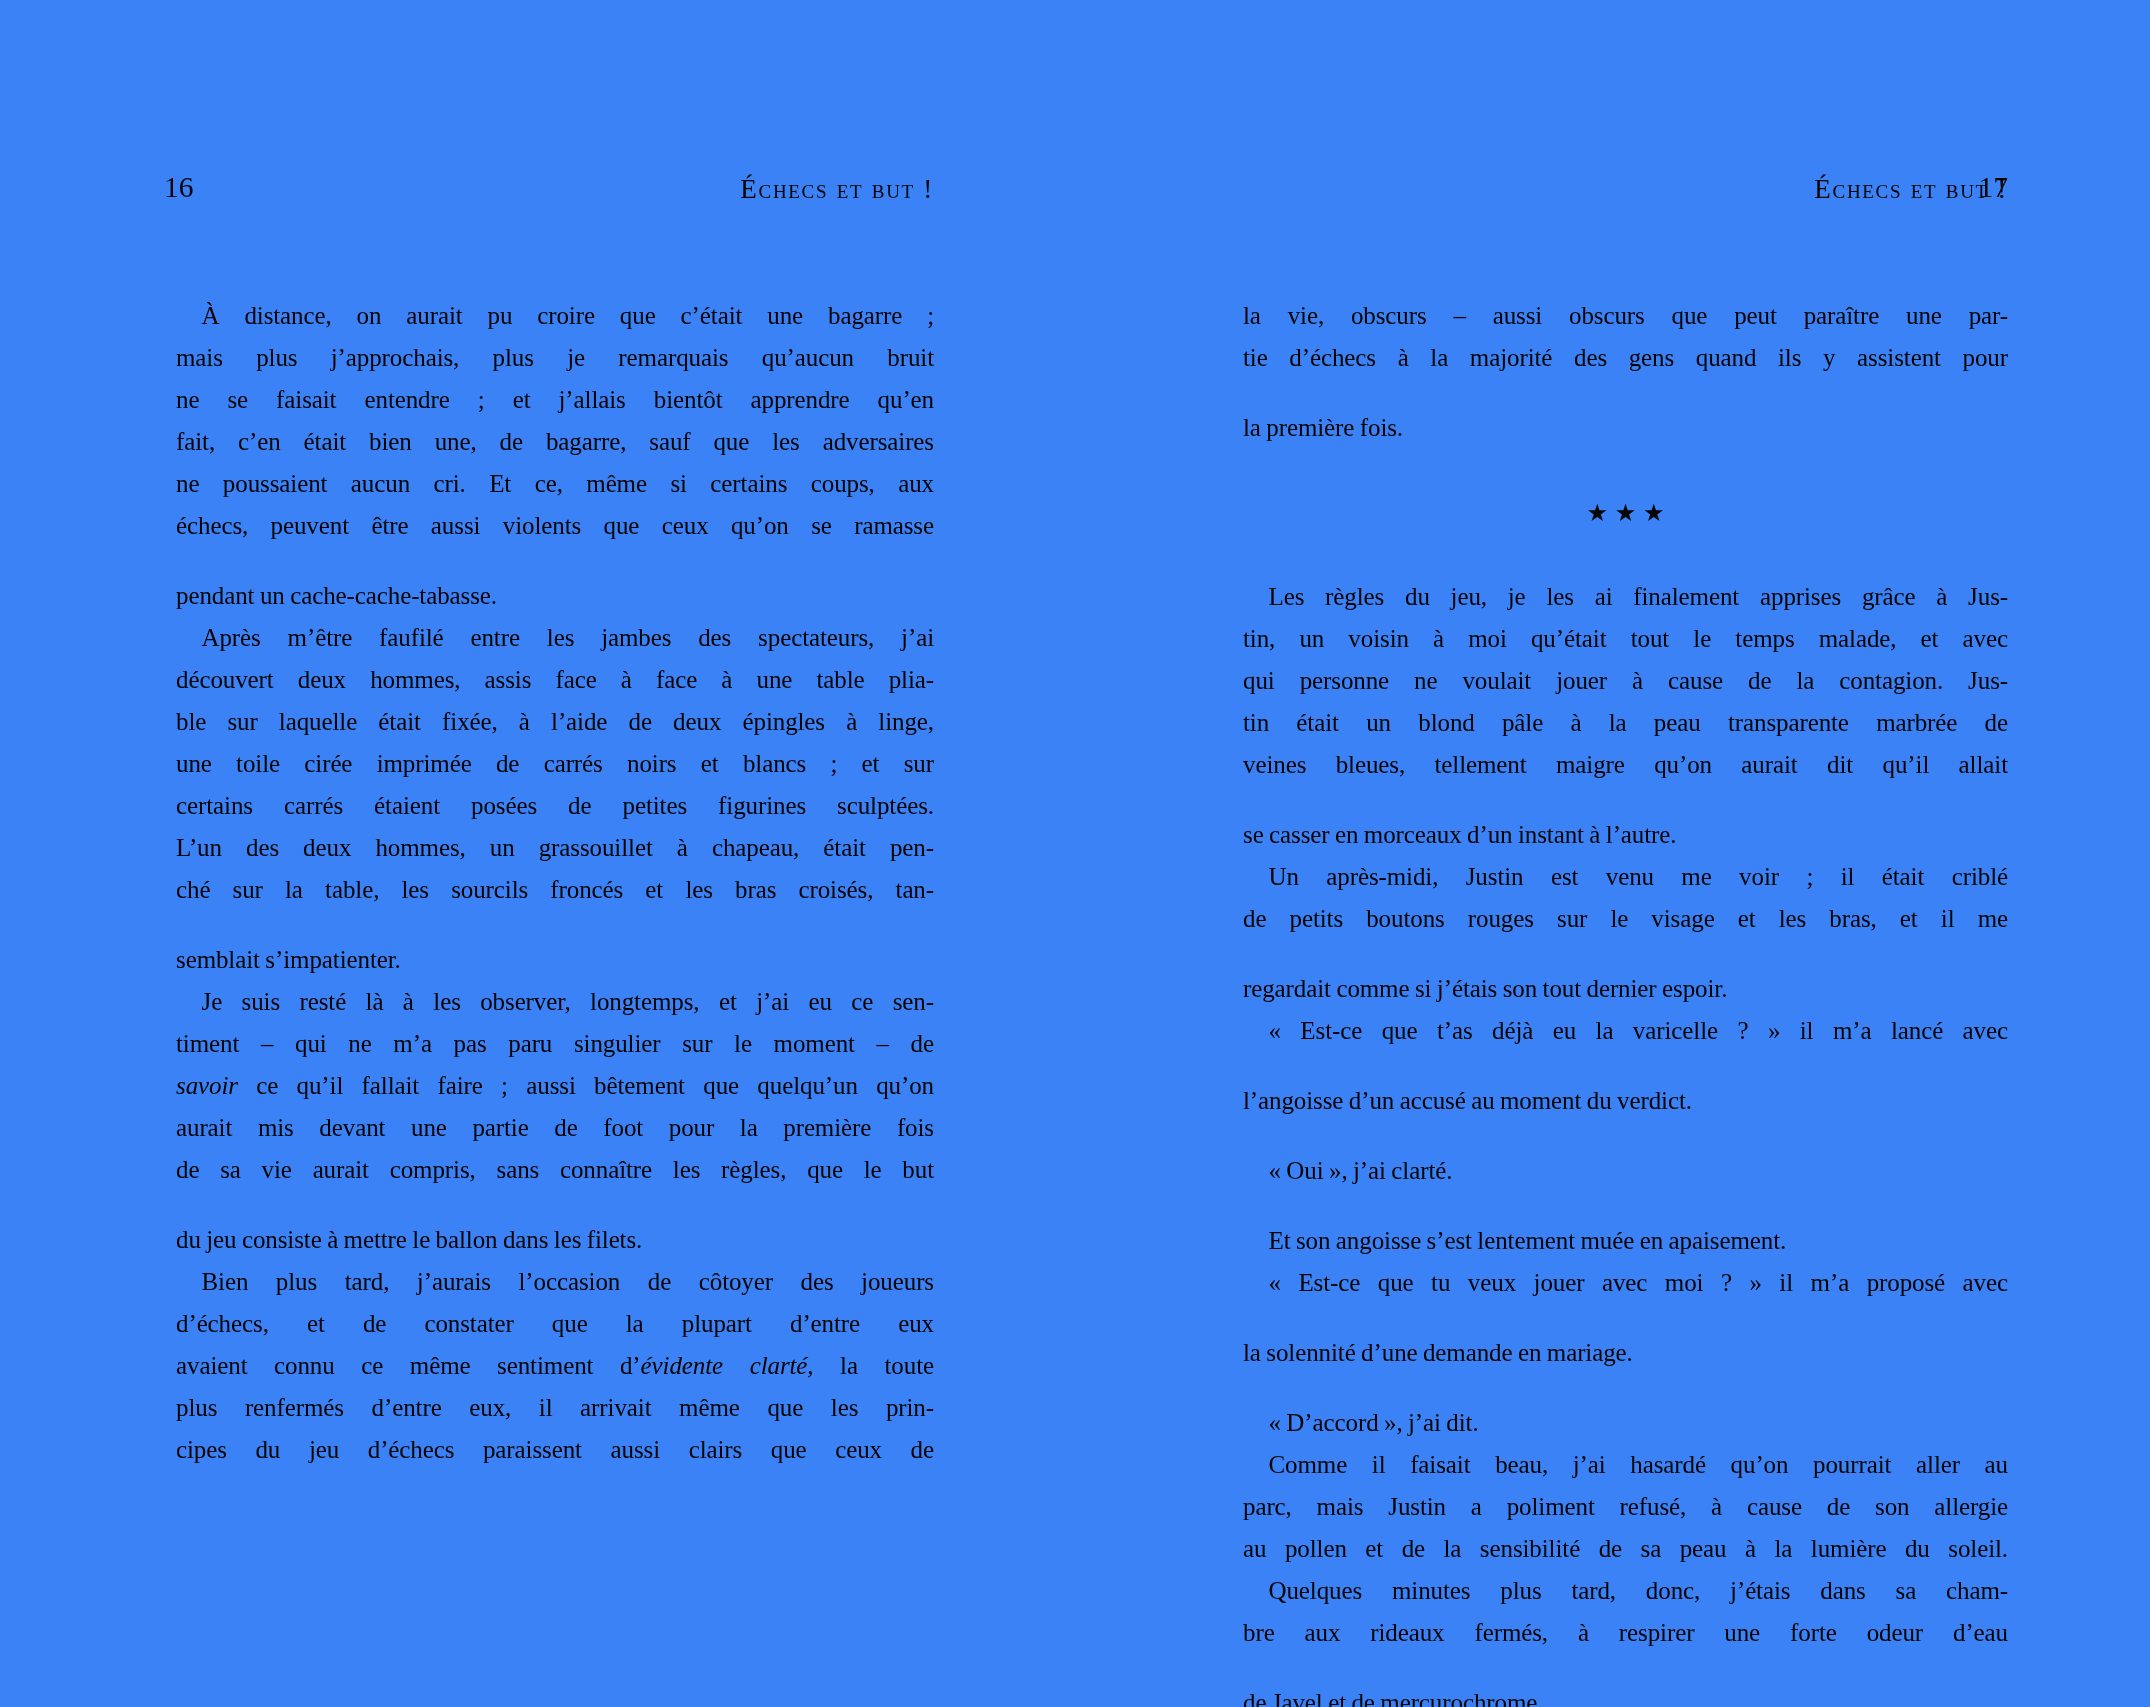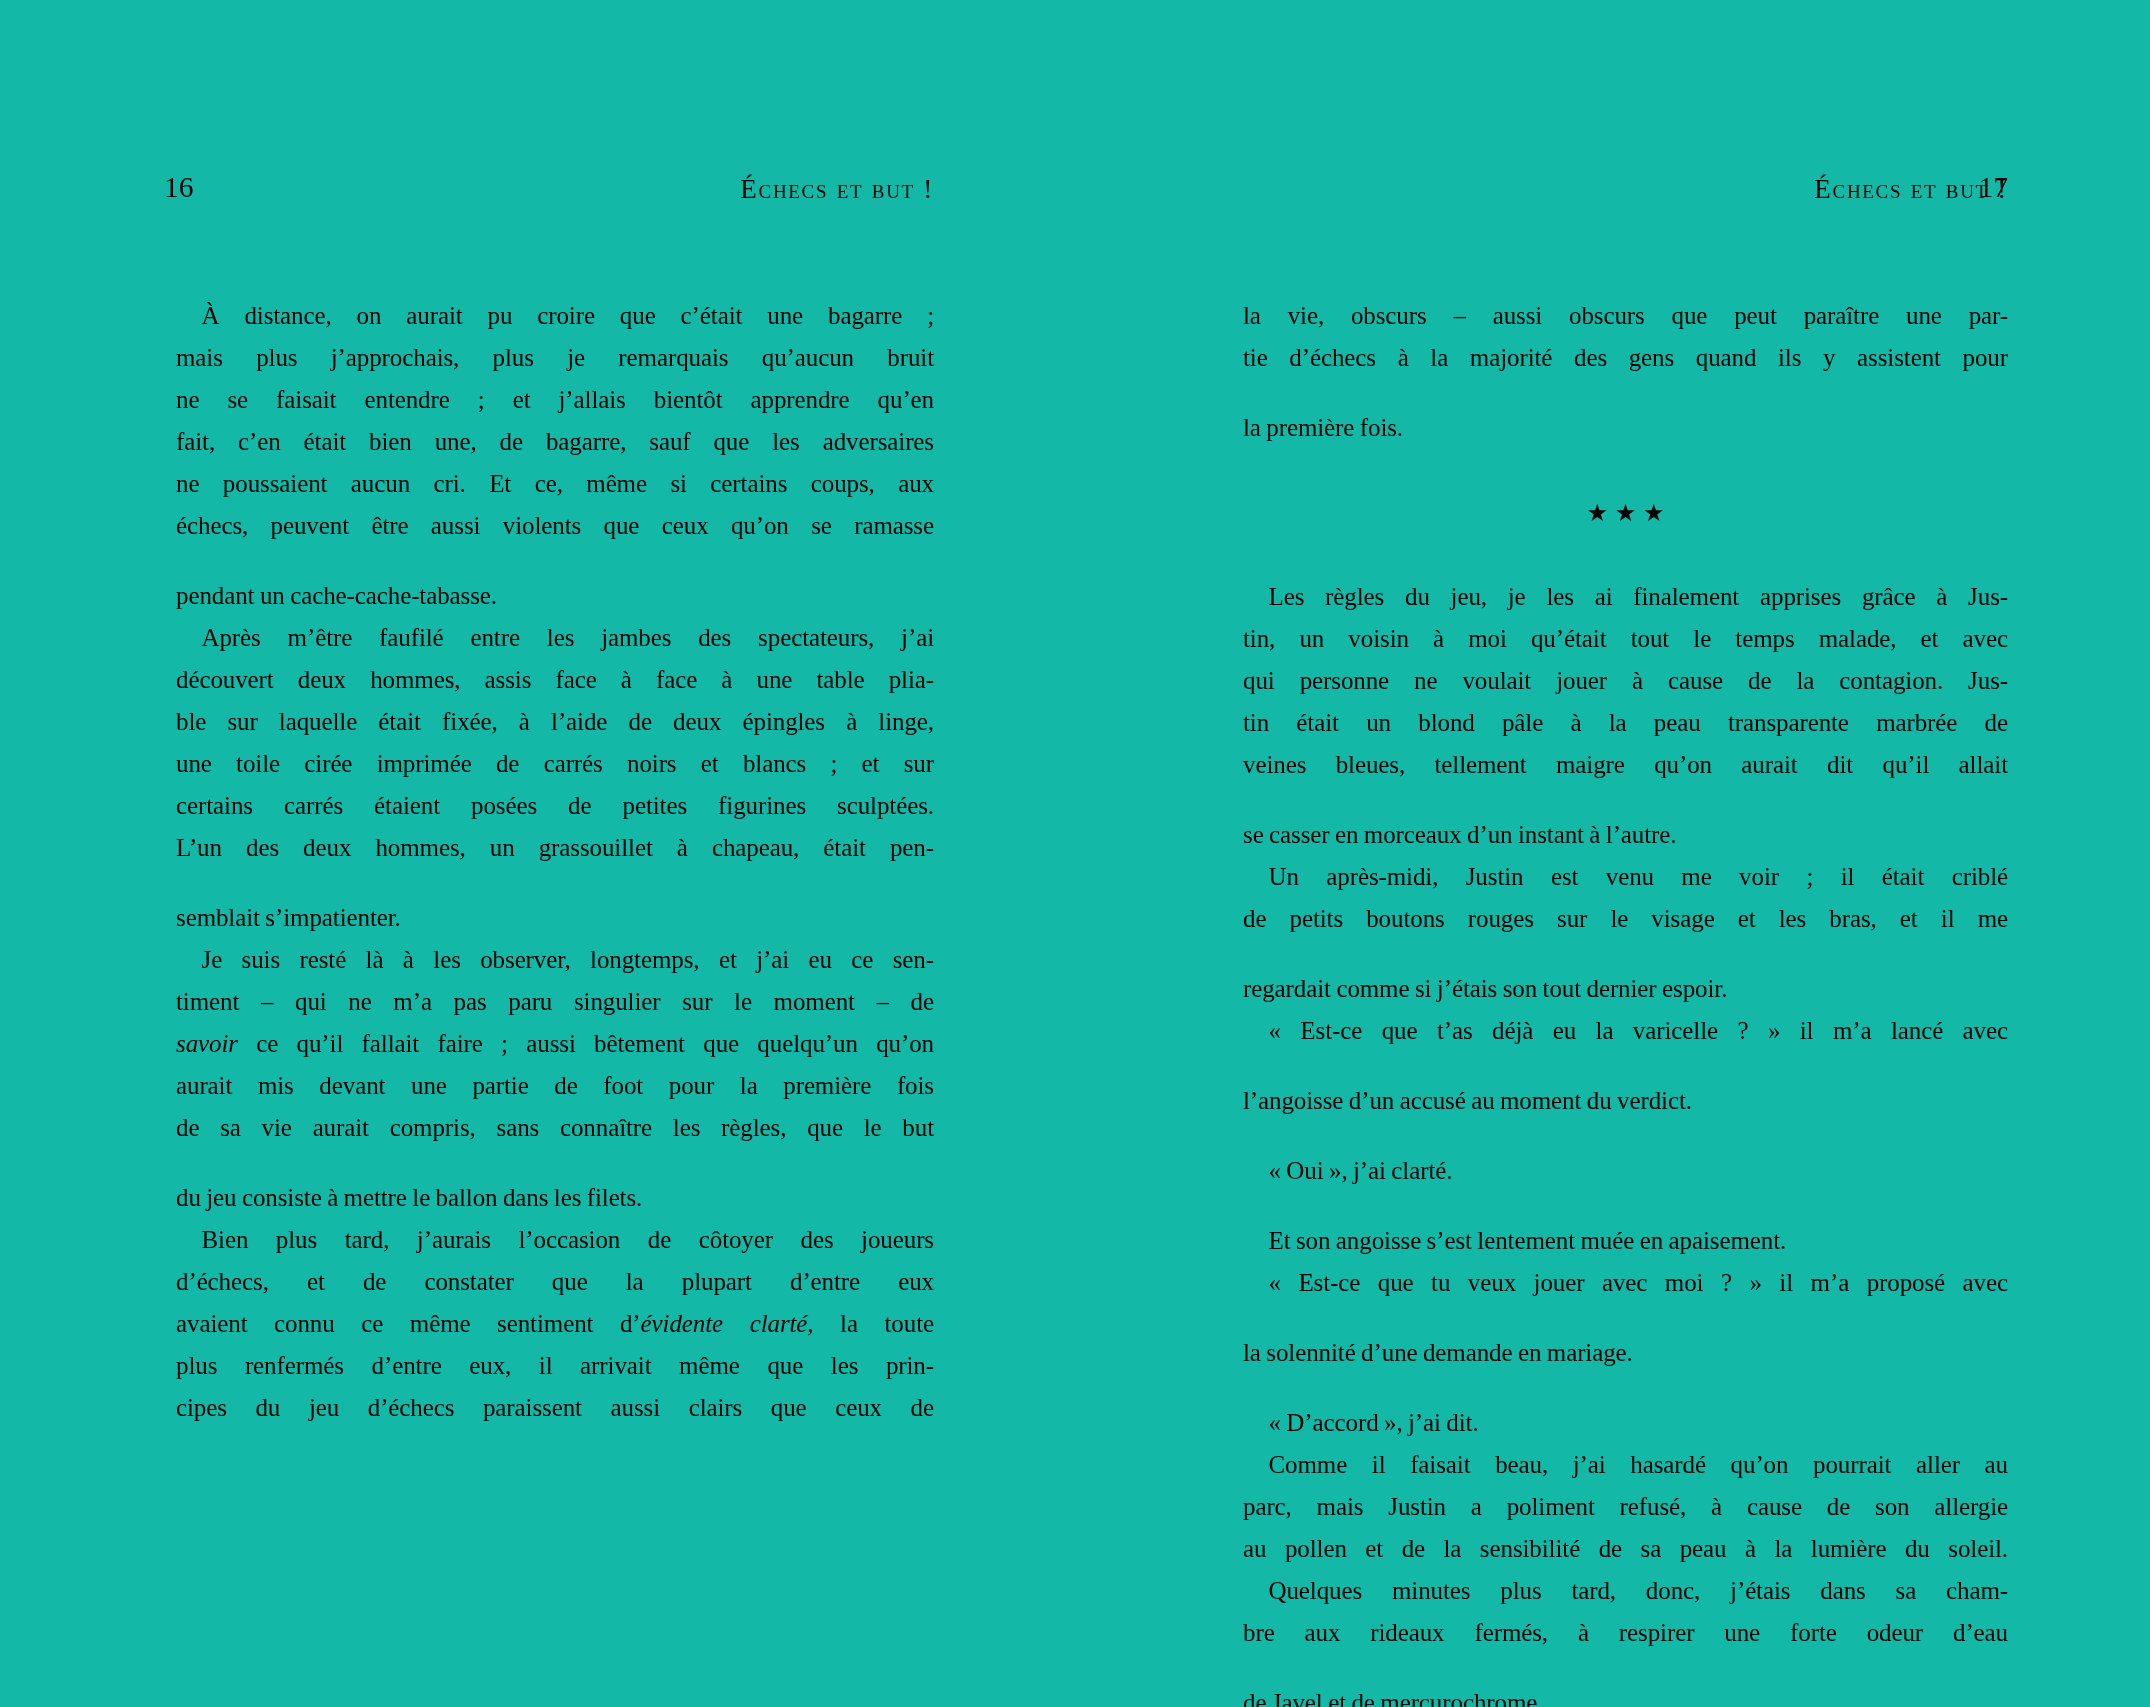--- a/index.html
+++ b/index.html
@@ -5,21 +5,21 @@
   html, body { margin: 0; padding: 0; }
   body {
     width: 2151px; height: 1707px;
     background: #ffffff;
     font-family: "Liberation Serif", serif;
     color: #040404;
   }
   .spread {
     position: relative;
     width: 2151px; height: 1707px;
-    background: #14b8a6;
+    background: #3b82f6;
     overflow: hidden;
   }
   
   .folio {
     position: absolute; top: 166px;
     font-size: 29.5px; line-height: 42px;
   }
   .folio-left  { left: 164px; }
   .folio-right { left: 1243px; width: 765px; text-align: right; }
   .head {
@@ -79,20 +79,21 @@
       <div class="line"><span>fait, c’en était bien une, de bagarre, sauf que les adversaires</span></div>
       <div class="line"><span>ne poussaient aucun cri. Et ce, même si certains coups, aux</span></div>
       <div class="line"><span>échecs, peuvent être aussi violents que ceux qu’on se ramasse</span></div>
       <div class="line end"><span>pendant un cache-cache-tabasse.</span></div>
       <div class="line in"><span>Après m’être faufilé entre les jambes des spectateurs, j’ai</span></div>
       <div class="line"><span>découvert deux hommes, assis face à face à une table plia-</span></div>
       <div class="line"><span>ble sur laquelle était fixée, à l’aide de deux épingles à linge,</span></div>
       <div class="line"><span>une toile cirée imprimée de carrés noirs et blancs ; et sur</span></div>
       <div class="line"><span>certains carrés étaient posées de petites figurines sculptées.</span></div>
       <div class="line"><span>L’un des deux hommes, un grassouillet à chapeau, était pen-</span></div>
+      <div class="line"><span>ché sur la table, les sourcils froncés et les bras croisés, tan-</span></div>
       <div class="line end"><span>semblait s’impatienter.</span></div>
       <div class="line in"><span>Je suis resté là à les observer, longtemps, et j’ai eu ce sen-</span></div>
       <div class="line"><span>timent – qui ne m’a pas paru singulier sur le moment – de</span></div>
       <div class="line"><i>savoir</i><span> ce qu’il fallait faire ; aussi bêtement que quelqu’un qu’on</span></div>
       <div class="line"><span>aurait mis devant une partie de foot pour la première fois</span></div>
       <div class="line"><span>de sa vie aurait compris, sans connaître les règles, que le but</span></div>
       <div class="line end"><span>du jeu consiste à mettre le ballon dans les filets.</span></div>
       <div class="line in"><span>Bien plus tard, j’aurais l’occasion de côtoyer des joueurs</span></div>
       <div class="line"><span>d’échecs, et de constater que la plupart d’entre eux</span></div>
       <div class="line"><span>avaient connu ce même sentiment d’</span><i>évidente clarté,</i><span> la toute</span></div>

